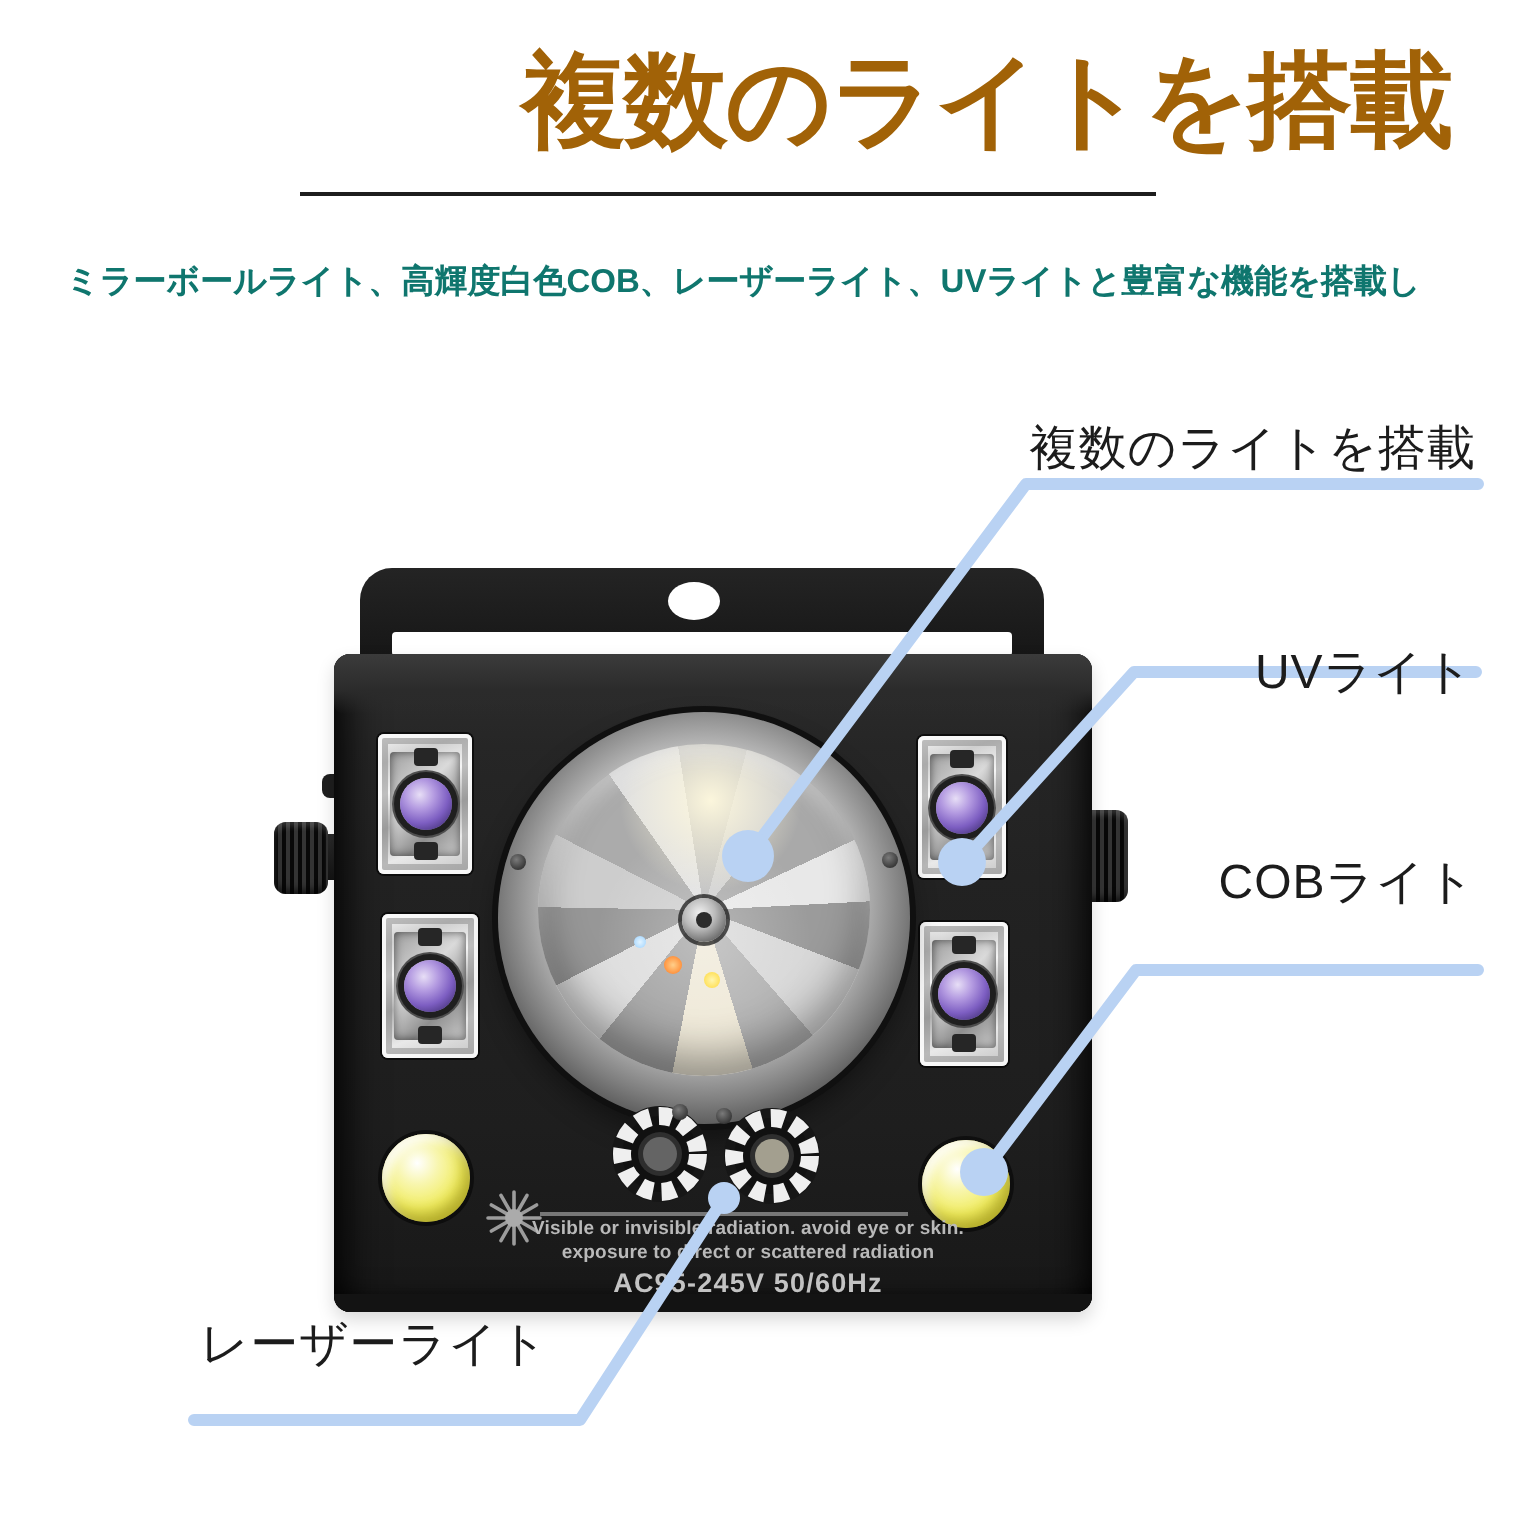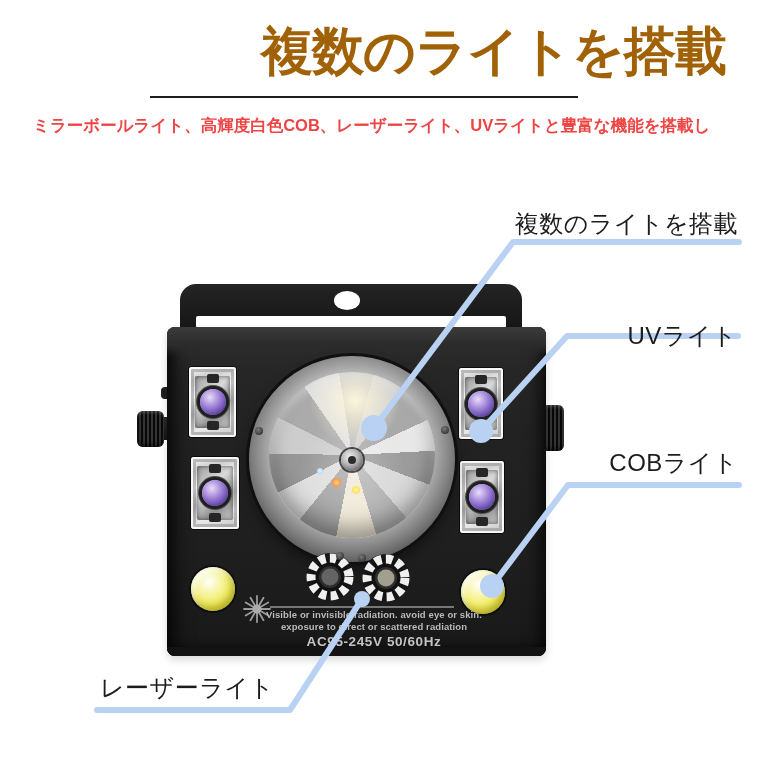--- a/index.html
+++ b/index.html
@@ -3,30 +3,30 @@
 <meta charset="utf-8">
 <style>
   html,body{margin:0;padding:0;background:#fff;}
   .page{position:relative;width:760px;height:760px;background:#ffffff;overflow:hidden;
         font-family:"Liberation Sans","DejaVu Sans",sans-serif;}
 
   
   .page-title{position:absolute;left:0;top:22px;width:726px;text-align:right;
       font-size:52px;line-height:58px;font-weight:900;letter-spacing:-1px;color:#a16207;margin:0;}
   .title-divider{position:absolute;left:150px;top:96px;width:428px;height:2px;background:#1d1d1d;}
-  .description{position:absolute;left:33px;top:112px;width:700px;
-      font-size:16.5px;line-height:26px;font-weight:600;color:#ef4444;}
+  .description{position:absolute;left:33px;top:128px;width:700px;
+      font-size:16.5px;line-height:26px;font-weight:600;color:#0f766e;}
 
   
   .callout-label{position:absolute;color:#1c1c1c;font-size:24px;font-weight:500;
       letter-spacing:.5px;white-space:nowrap;z-index:7;}
   .lbl-mirror{right:22px;top:208px;}
   .lbl-uv{right:23px;top:320px;}
-  .lbl-cob{right:22px;top:447px;}
-  .lbl-laser{left:100px;top:672px;}
+  .lbl-cob{right:22px;top:425px;}
+  .lbl-laser{left:100px;top:656px;}
   .callout-svg{position:absolute;left:0;top:0;z-index:6;pointer-events:none;}
   .callout-svg polyline{fill:none;stroke:#b9d2f3;stroke-width:6;stroke-linecap:round;stroke-linejoin:round;}
   .callout-svg circle{fill:#b9d2f3;}
 
   
   .device{position:absolute;inset:0;z-index:2;}
   .bracket{position:absolute;left:180px;top:284px;width:342px;height:46px;
       background:linear-gradient(180deg,#242424,#161616);border-radius:16px 16px 0 0;}
   .bracket-hole{position:absolute;left:334px;top:291px;width:26px;height:19px;
       border-radius:50%;background:#ffffff;}

